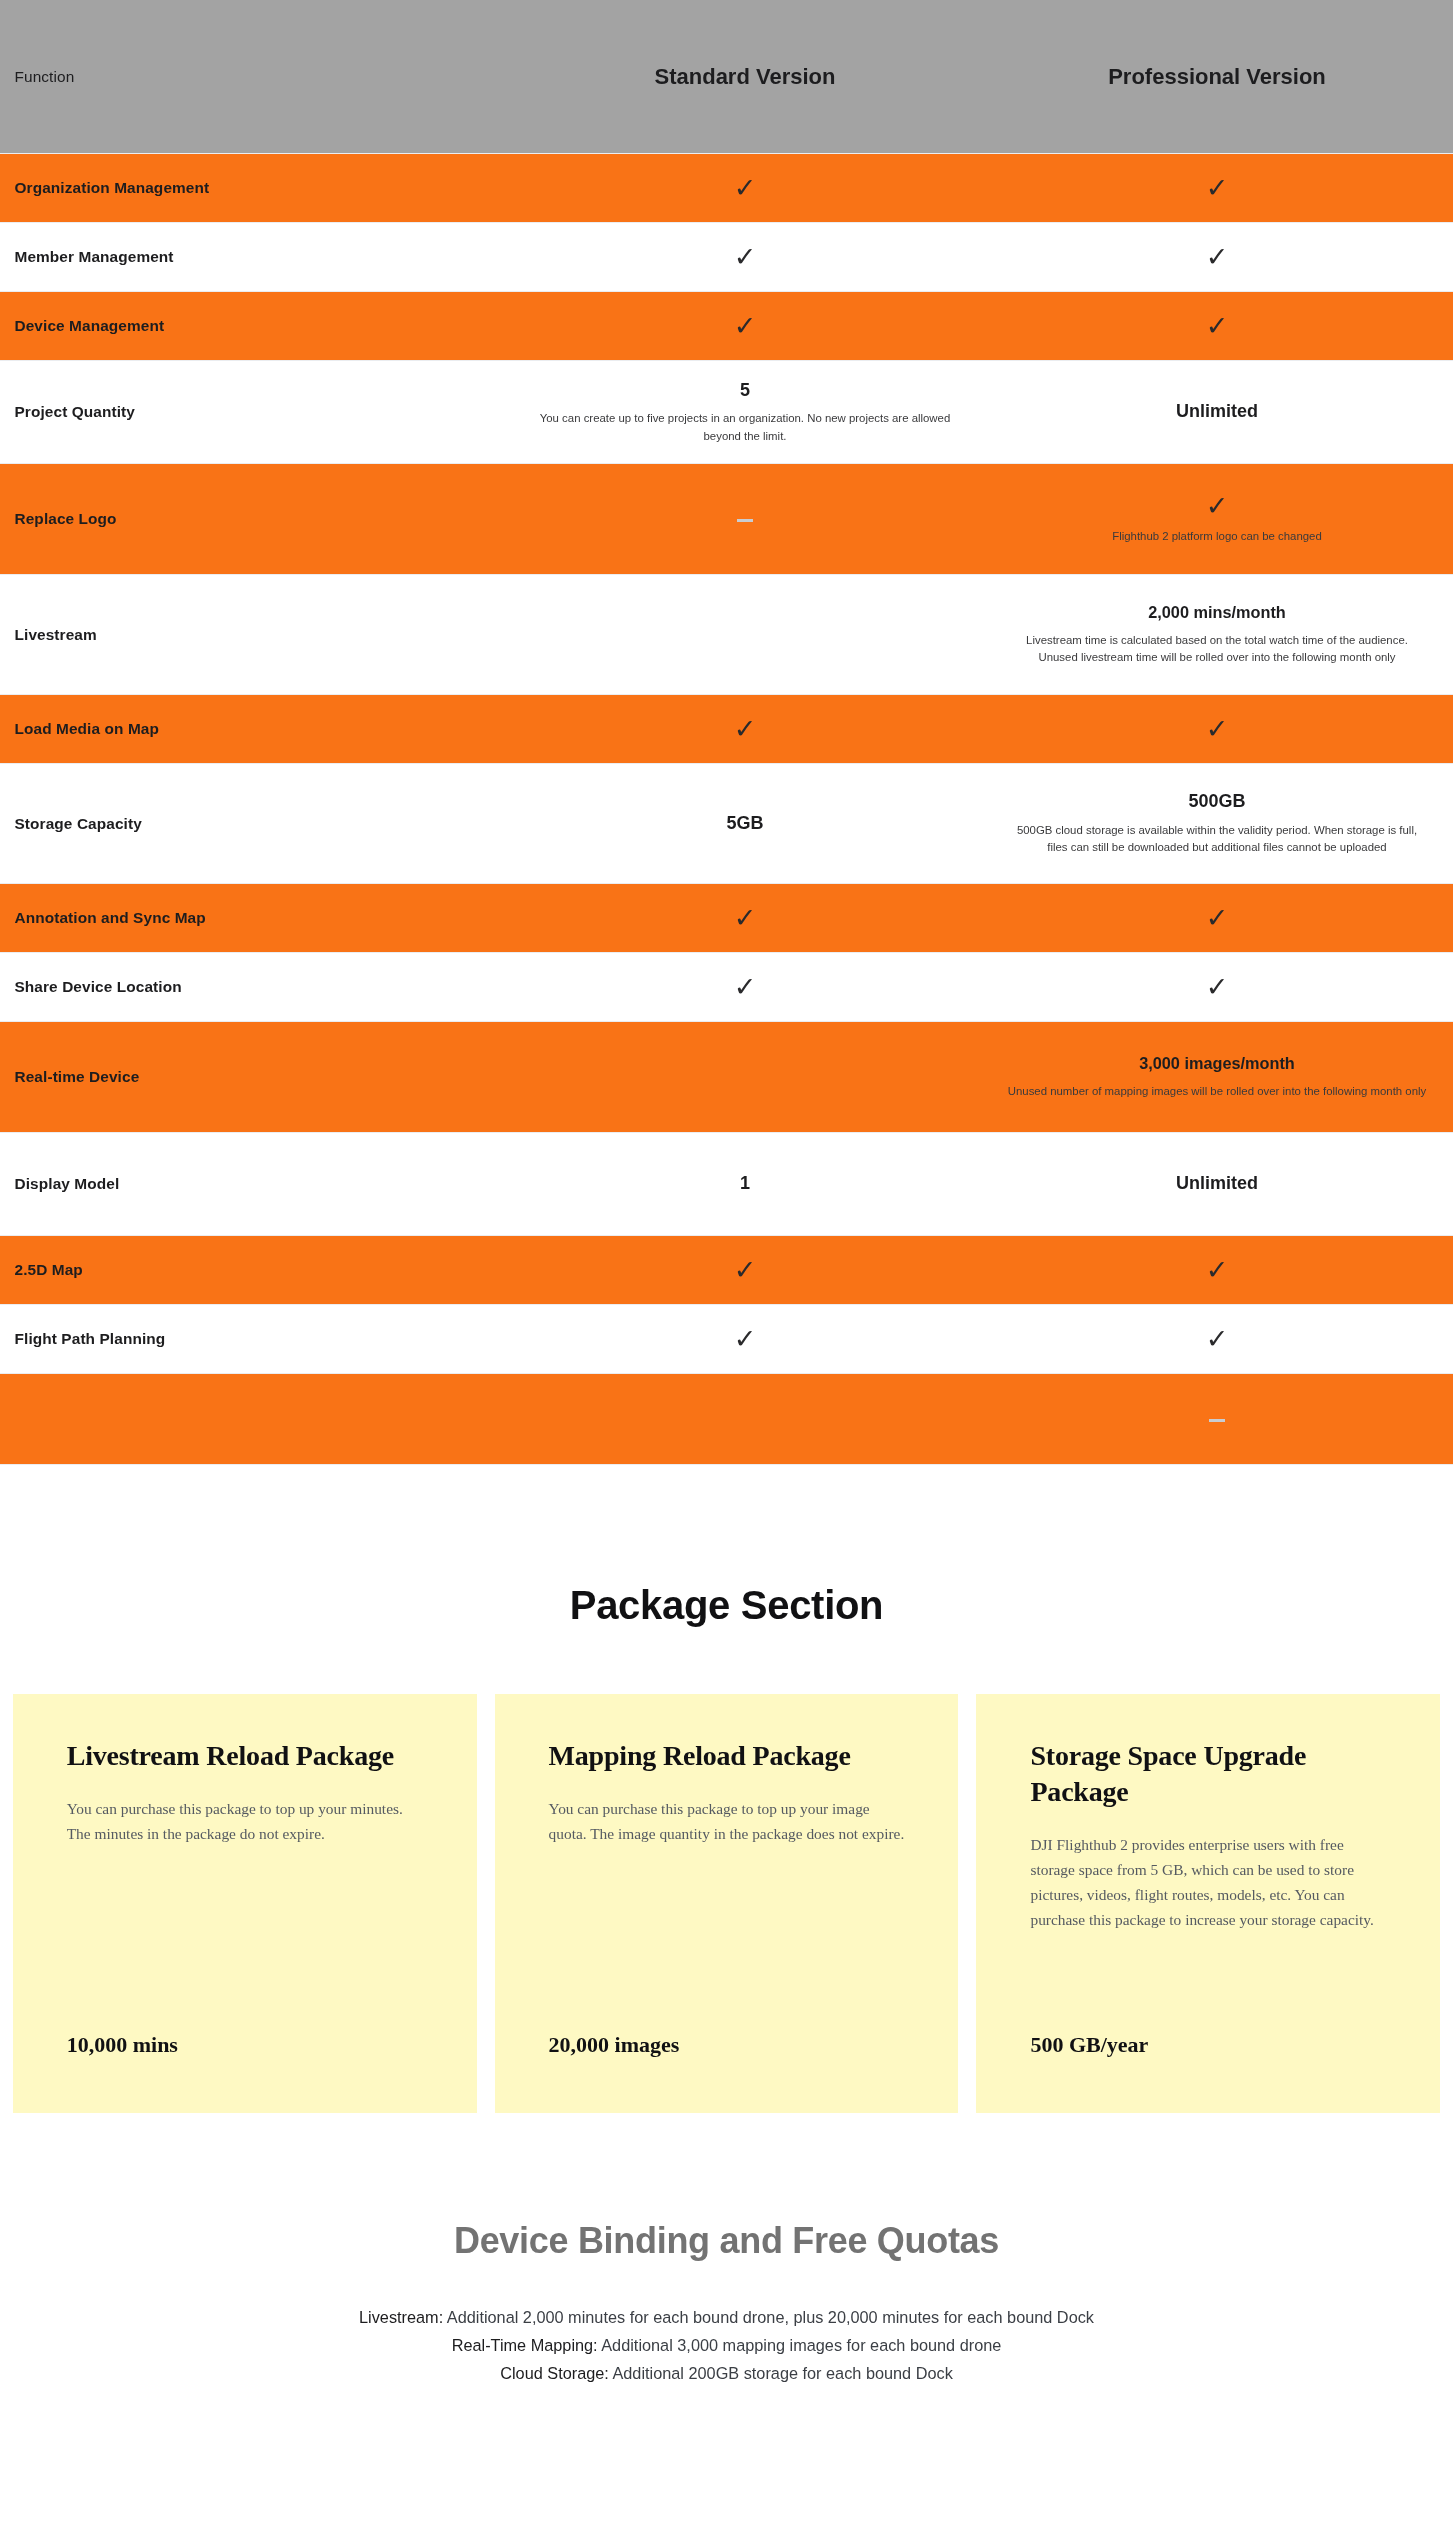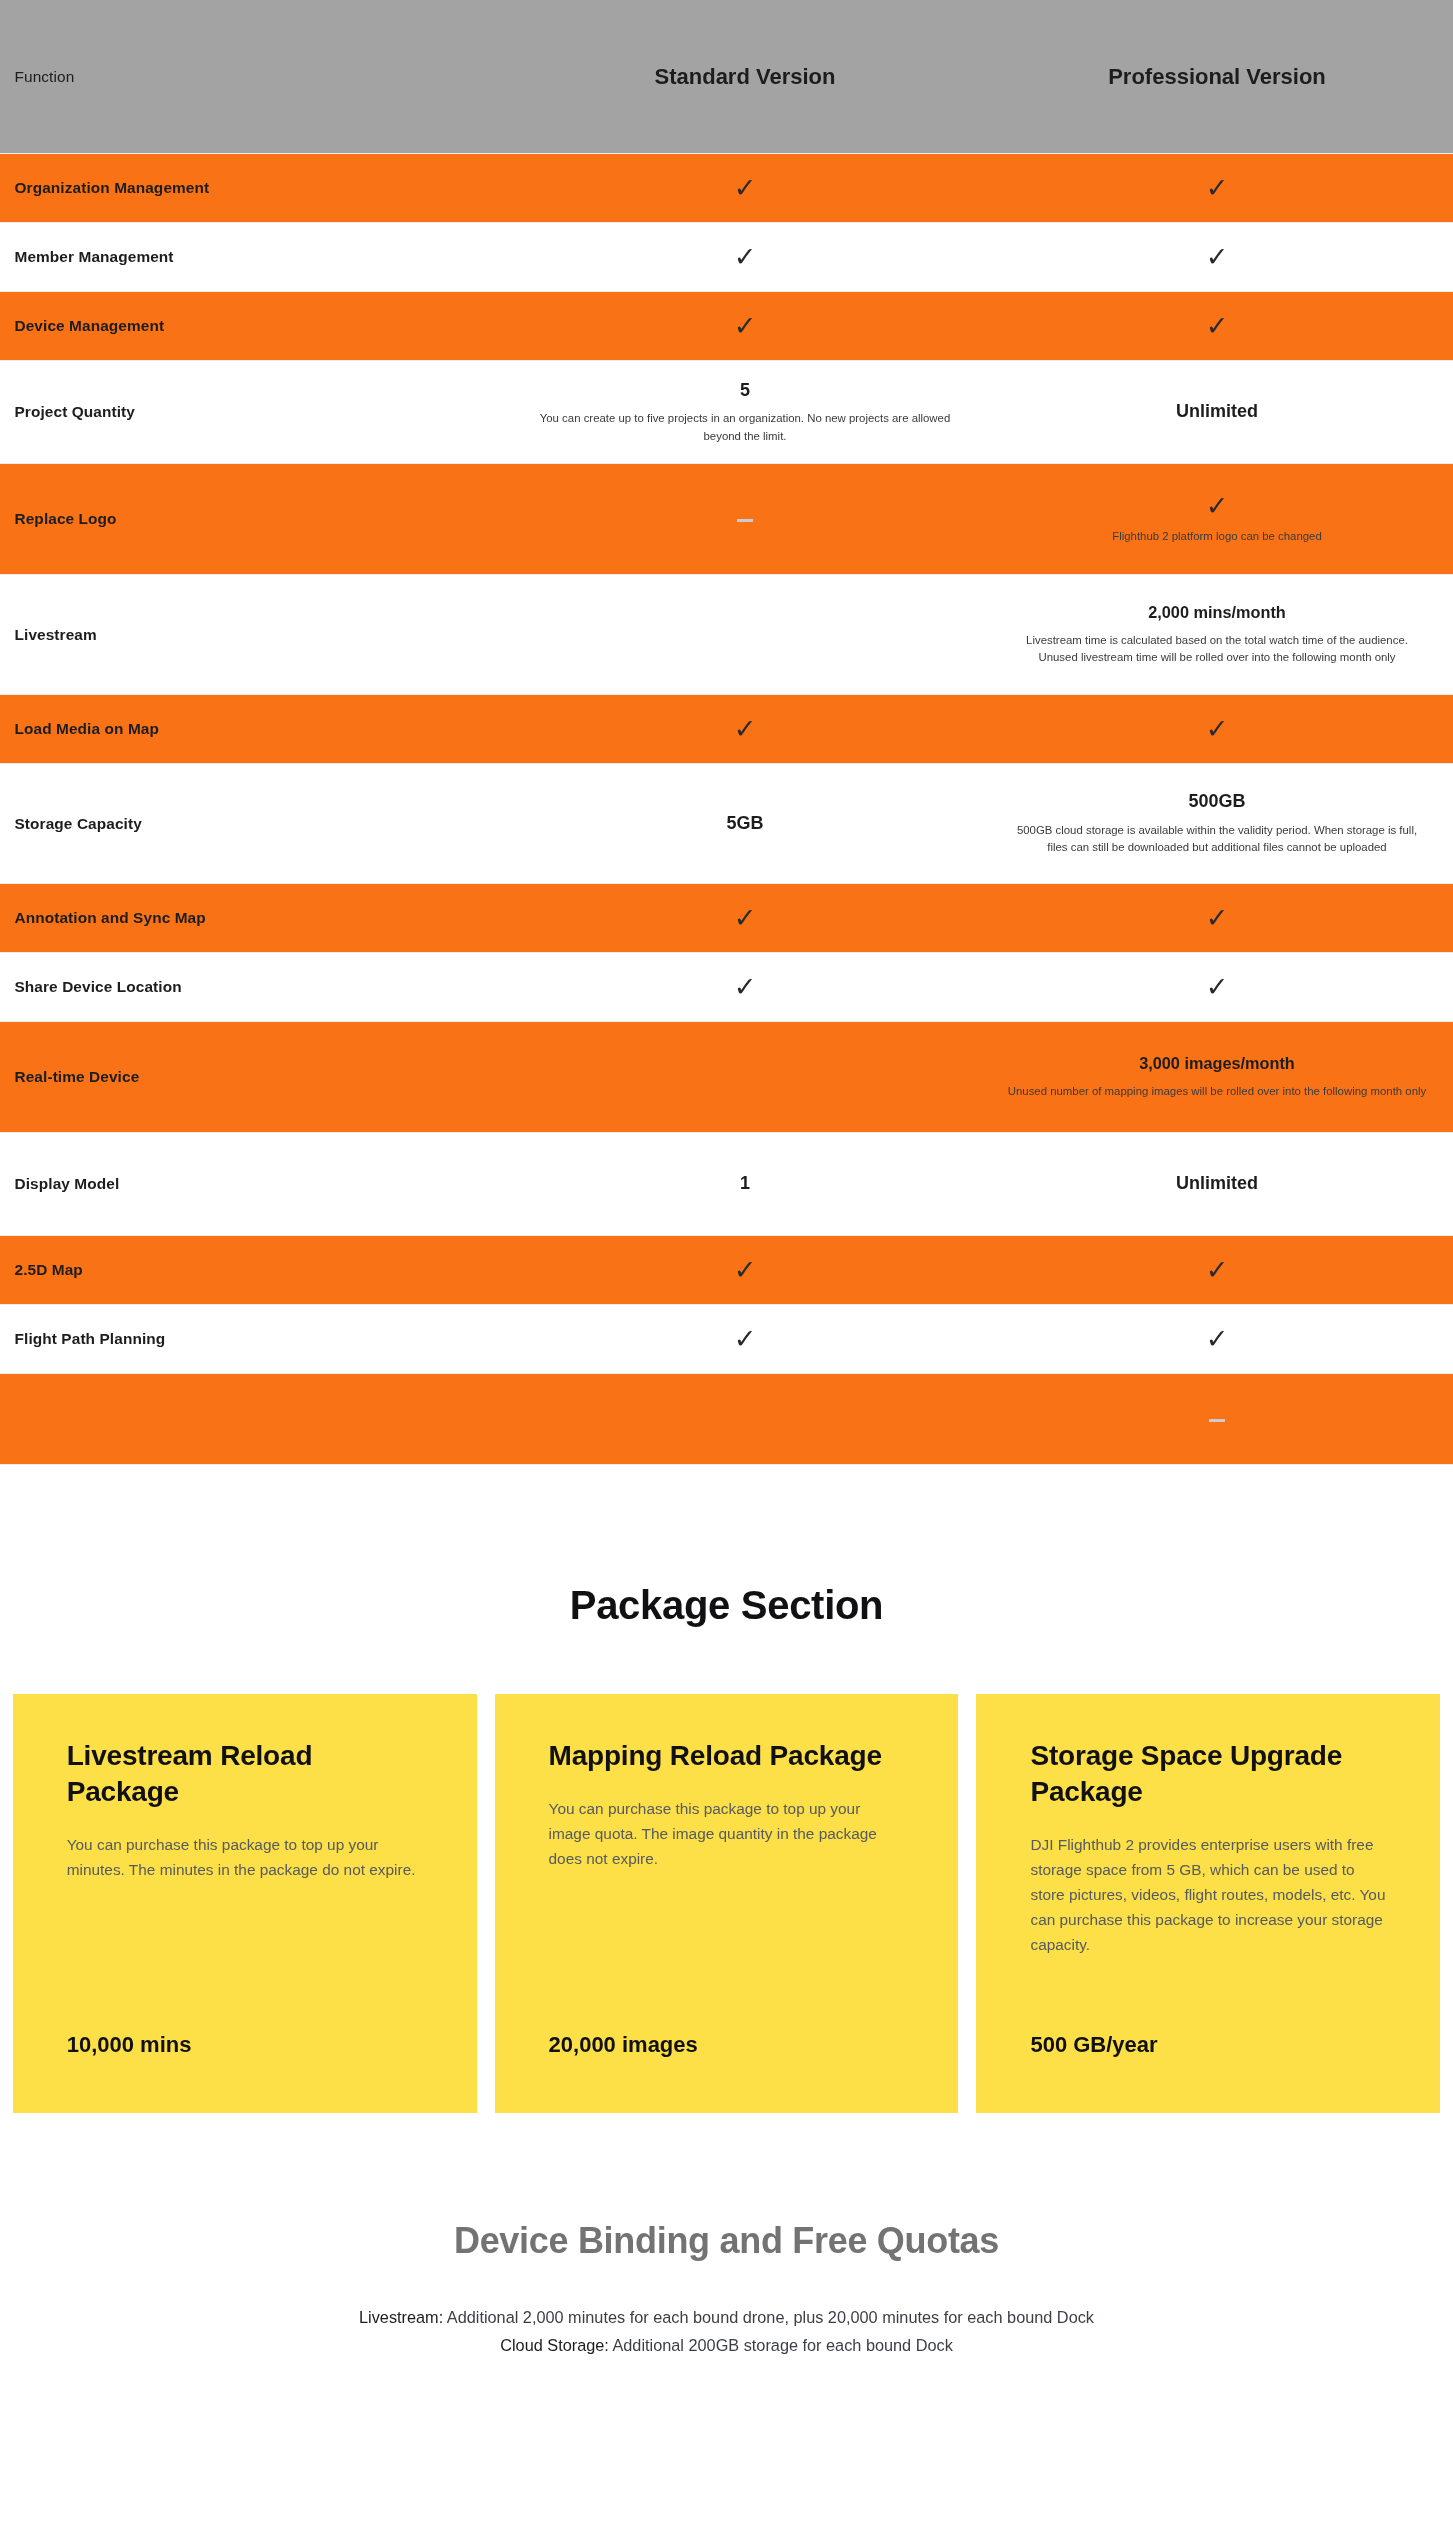--- a/index.html
+++ b/index.html
@@ -97,24 +97,25 @@
     letter-spacing: -0.3px;
   }
   .pkg-cards {
     display: flex;
     gap: 18px;
     padding: 0 12.7px;
     margin-top: 66px;
   }
   .pkg-card {
     flex: 1 1 0;
-    background: #fde047;
+    background: #fef9c3;
     padding: 44px 54px 0 54px;
     height: 419px;
     position: relative;
+    font-family: Liberation Serif, serif;
   }
   .pkg-card-title {
     font-size: 28px;
     font-weight: 700;
     color: #111113;
     line-height: 1.28;
     letter-spacing: -0.2px;
   }
   .pkg-card-desc {
     margin-top: 23.6px;
@@ -280,16 +281,17 @@
       <div class="pkg-card-amount">500 GB/year</div>
     </div>
 
   </div>
 </div>
 
 <div class="bind-section">
   <div class="bind-title">Device Binding and Free Quotas</div>
   <div class="bind-lines" id="bind-host">
       <div class="bind-line"><b>Livestream:</b><span> Additional 2,000 minutes for each bound drone, plus 20,000 minutes for each bound Dock</span></div>
+      <div class="bind-line"><b>Real-Time Mapping:</b><span> Additional 3,000 mapping images for each bound drone</span></div>
       <div class="bind-line"><b>Cloud Storage:</b><span> Additional 200GB storage for each bound Dock</span></div>
     </div>
 </div>
 
 
 </body></html>

